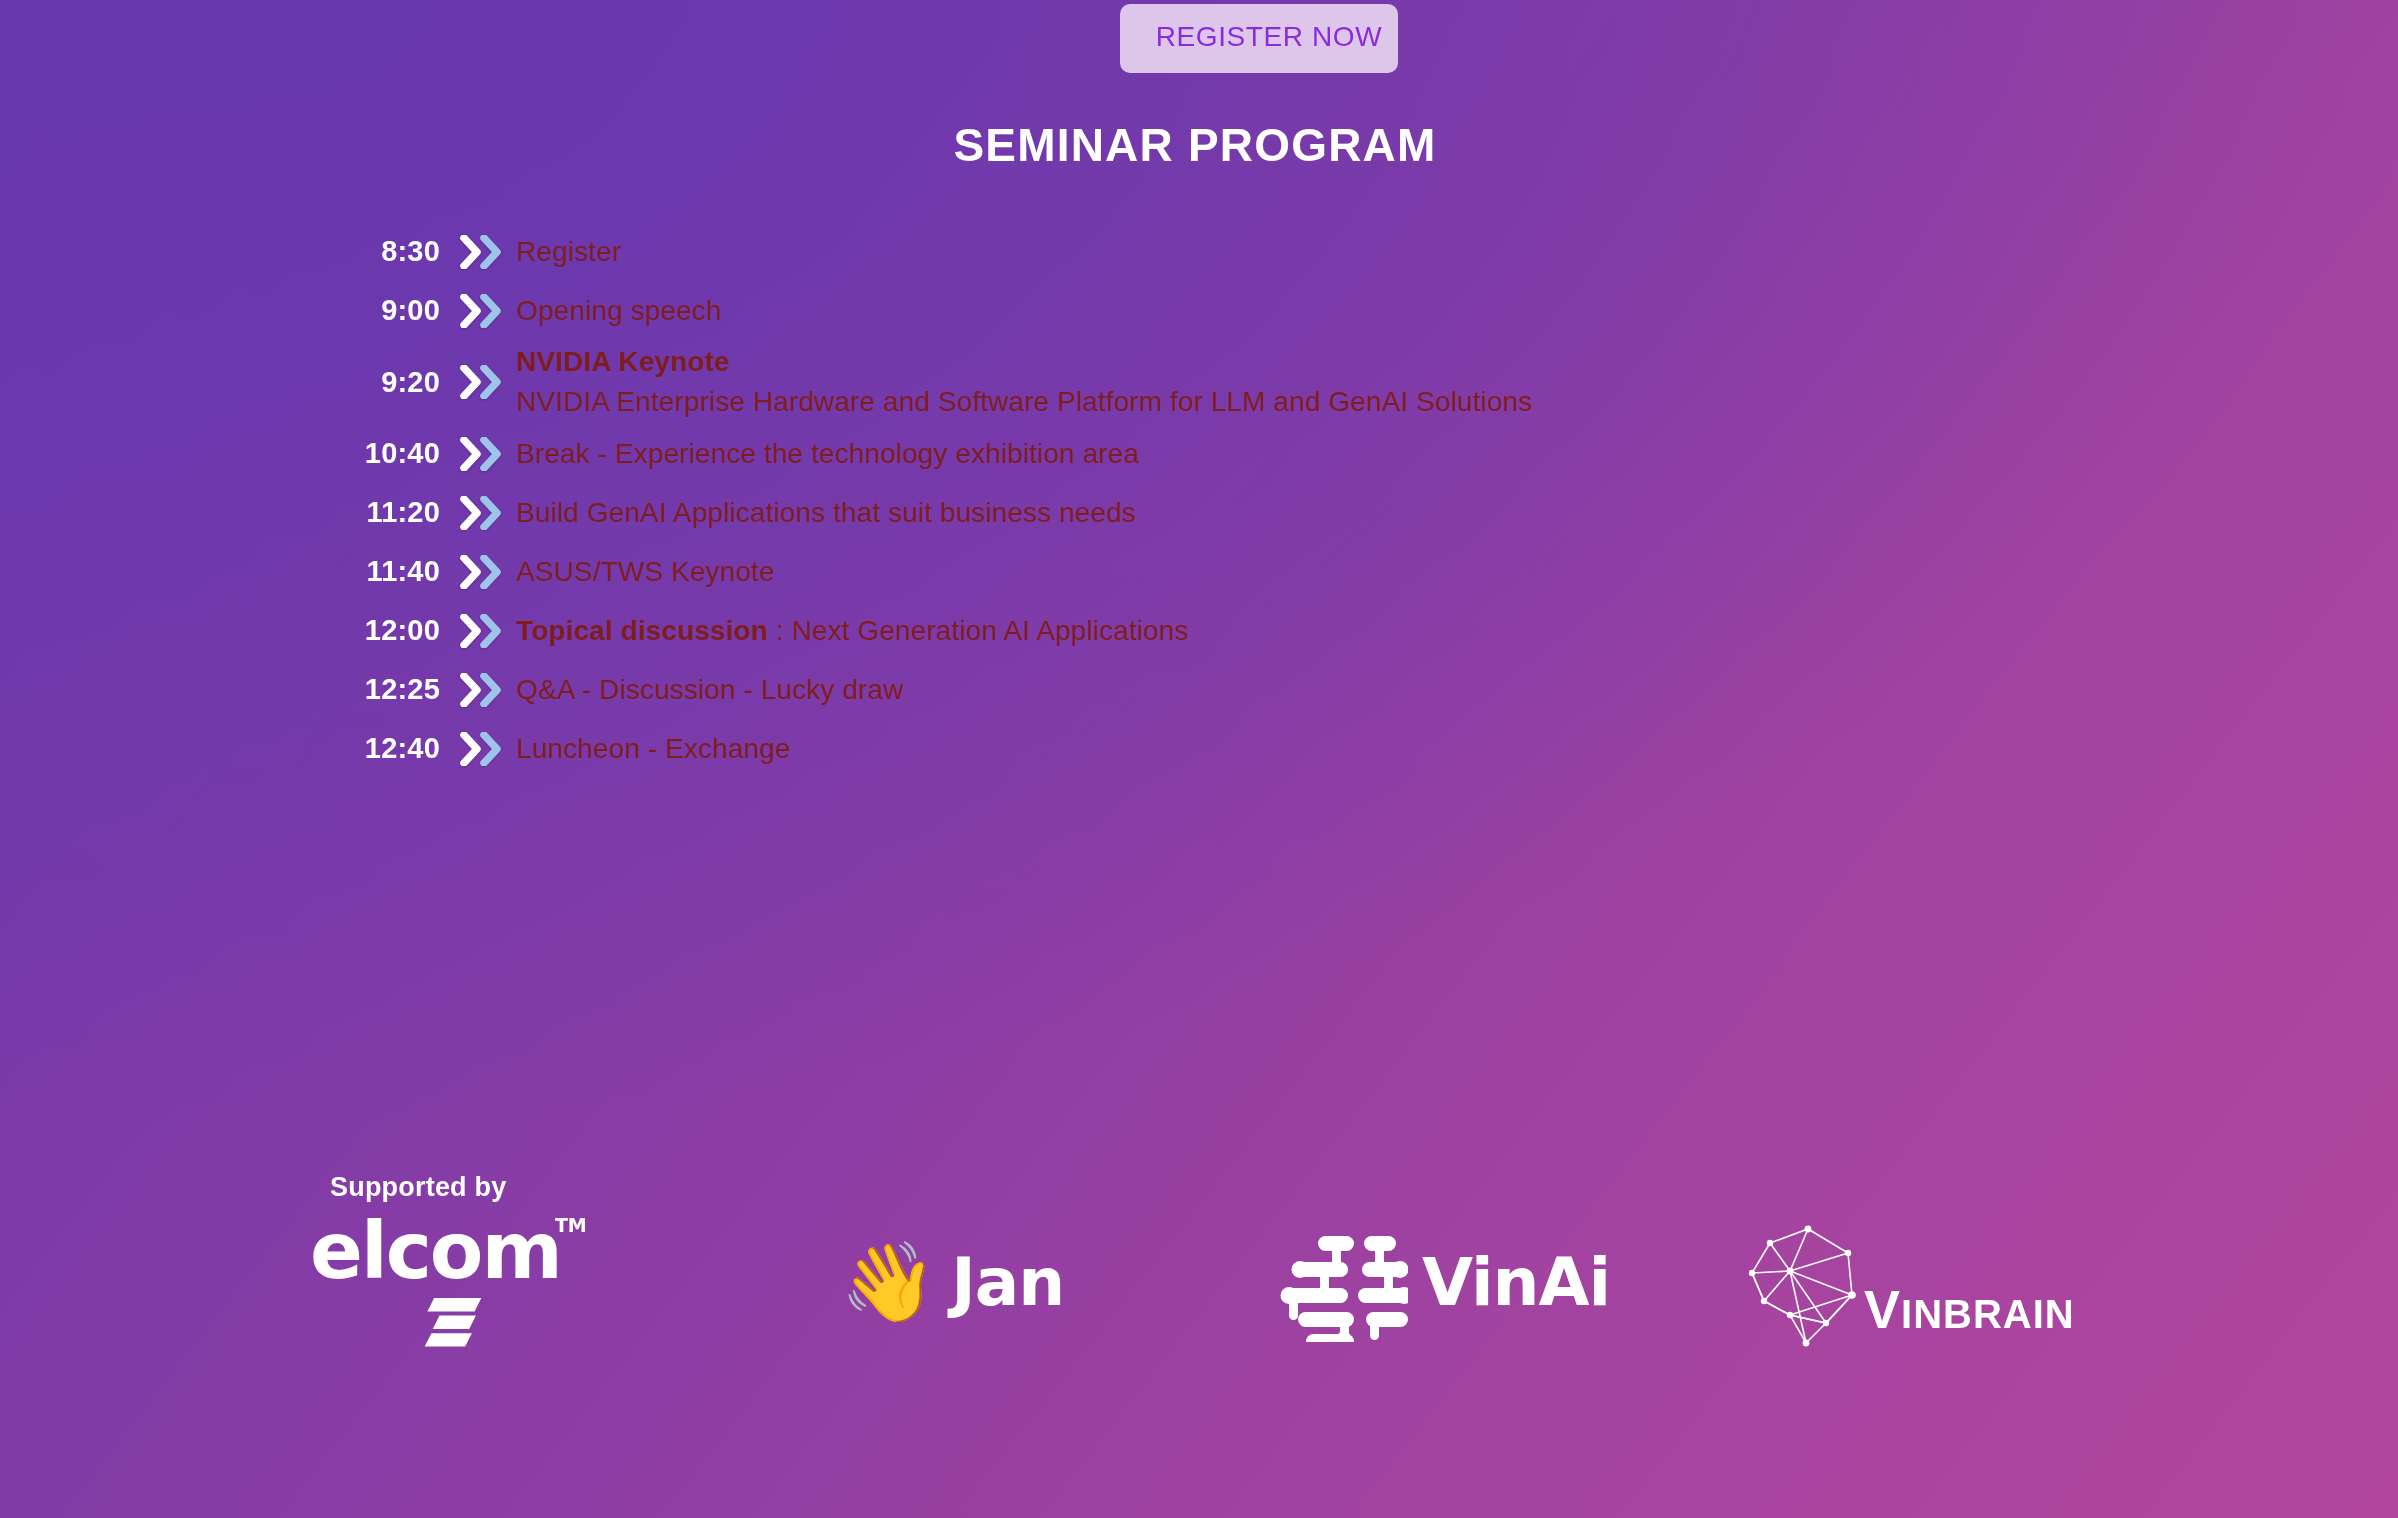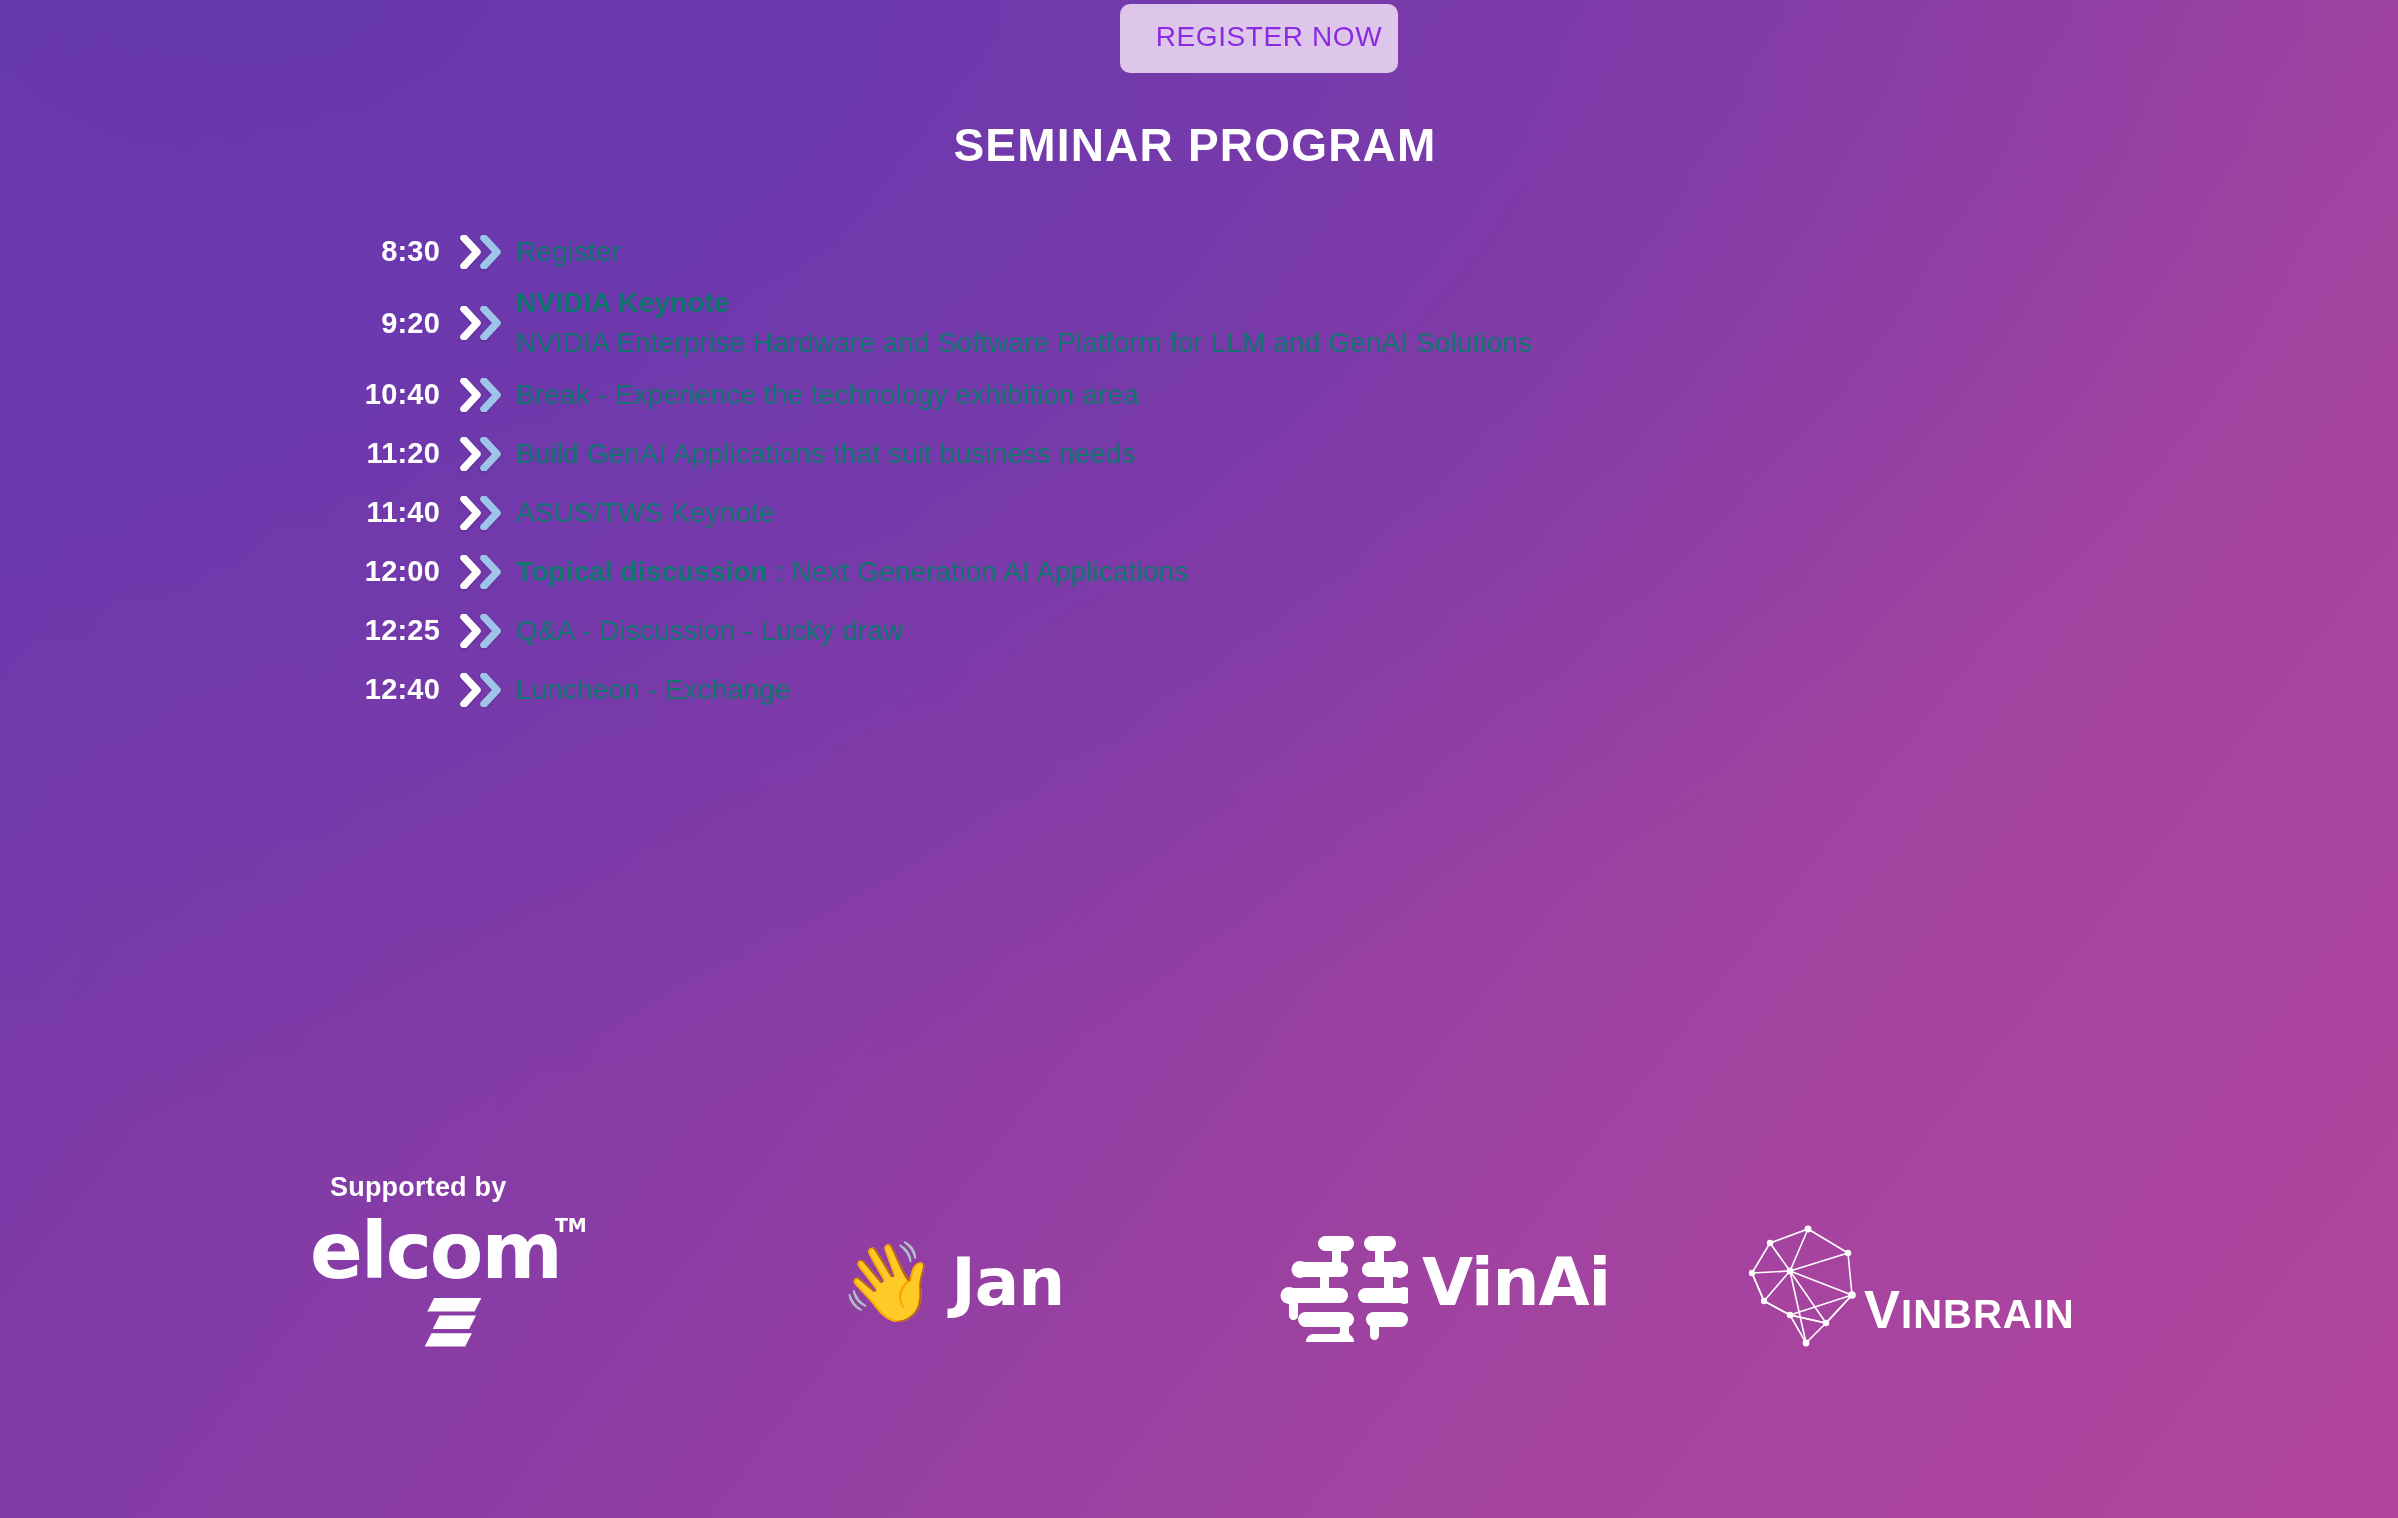--- a/index.html
+++ b/index.html
@@ -74,21 +74,21 @@
   }
   .chev {
     flex:0 0 68px;
     display:flex;
     align-items:center;
     justify-content:center;
     padding-left:16px;
   }
   .chev svg { display:block; filter: drop-shadow(0 1px 1px rgba(0,0,0,0.18)); }
   .desc {
-    color:#0f766e;
+    color:#7f1d1d;
     font-size:28px;
     font-weight:400;
     line-height:1.42;
     letter-spacing:0.1px;
     padding-left:8px;
   }
   .desc b { font-weight:700; }
   .desc .sub { display:block; font-weight:400; }
   .desc .ttl { display:block; font-weight:700; }
 
@@ -177,20 +177,30 @@
 <div class="program">
     <div class="row">
       <div class="time">8:30</div>
       <div class="chev">
         <svg width="44" height="34" viewBox="0 0 44 34">
           <path d="M4,3 L17,17 L4,31" stroke="#ffffff" stroke-width="7.5" stroke-linecap="round" stroke-linejoin="round" fill="none"></path>
           <path d="M24,3 L37,17 L24,31" stroke="#9ec4ea" stroke-width="7.5" stroke-linecap="round" stroke-linejoin="round" fill="none"></path>
         </svg>
       </div>
       <div class="desc"><span>Register</span></div>
+    </div>
+    <div class="row">
+      <div class="time">9:00</div>
+      <div class="chev">
+        <svg width="44" height="34" viewBox="0 0 44 34">
+          <path d="M4,3 L17,17 L4,31" stroke="#ffffff" stroke-width="7.5" stroke-linecap="round" stroke-linejoin="round" fill="none"></path>
+          <path d="M24,3 L37,17 L24,31" stroke="#9ec4ea" stroke-width="7.5" stroke-linecap="round" stroke-linejoin="round" fill="none"></path>
+        </svg>
+      </div>
+      <div class="desc"><span>Opening speech</span></div>
     </div>
     <div class="row tall">
       <div class="time">9:20</div>
       <div class="chev">
         <svg width="44" height="34" viewBox="0 0 44 34">
           <path d="M4,3 L17,17 L4,31" stroke="#ffffff" stroke-width="7.5" stroke-linecap="round" stroke-linejoin="round" fill="none"></path>
           <path d="M24,3 L37,17 L24,31" stroke="#9ec4ea" stroke-width="7.5" stroke-linecap="round" stroke-linejoin="round" fill="none"></path>
         </svg>
       </div>
       <div class="desc">

